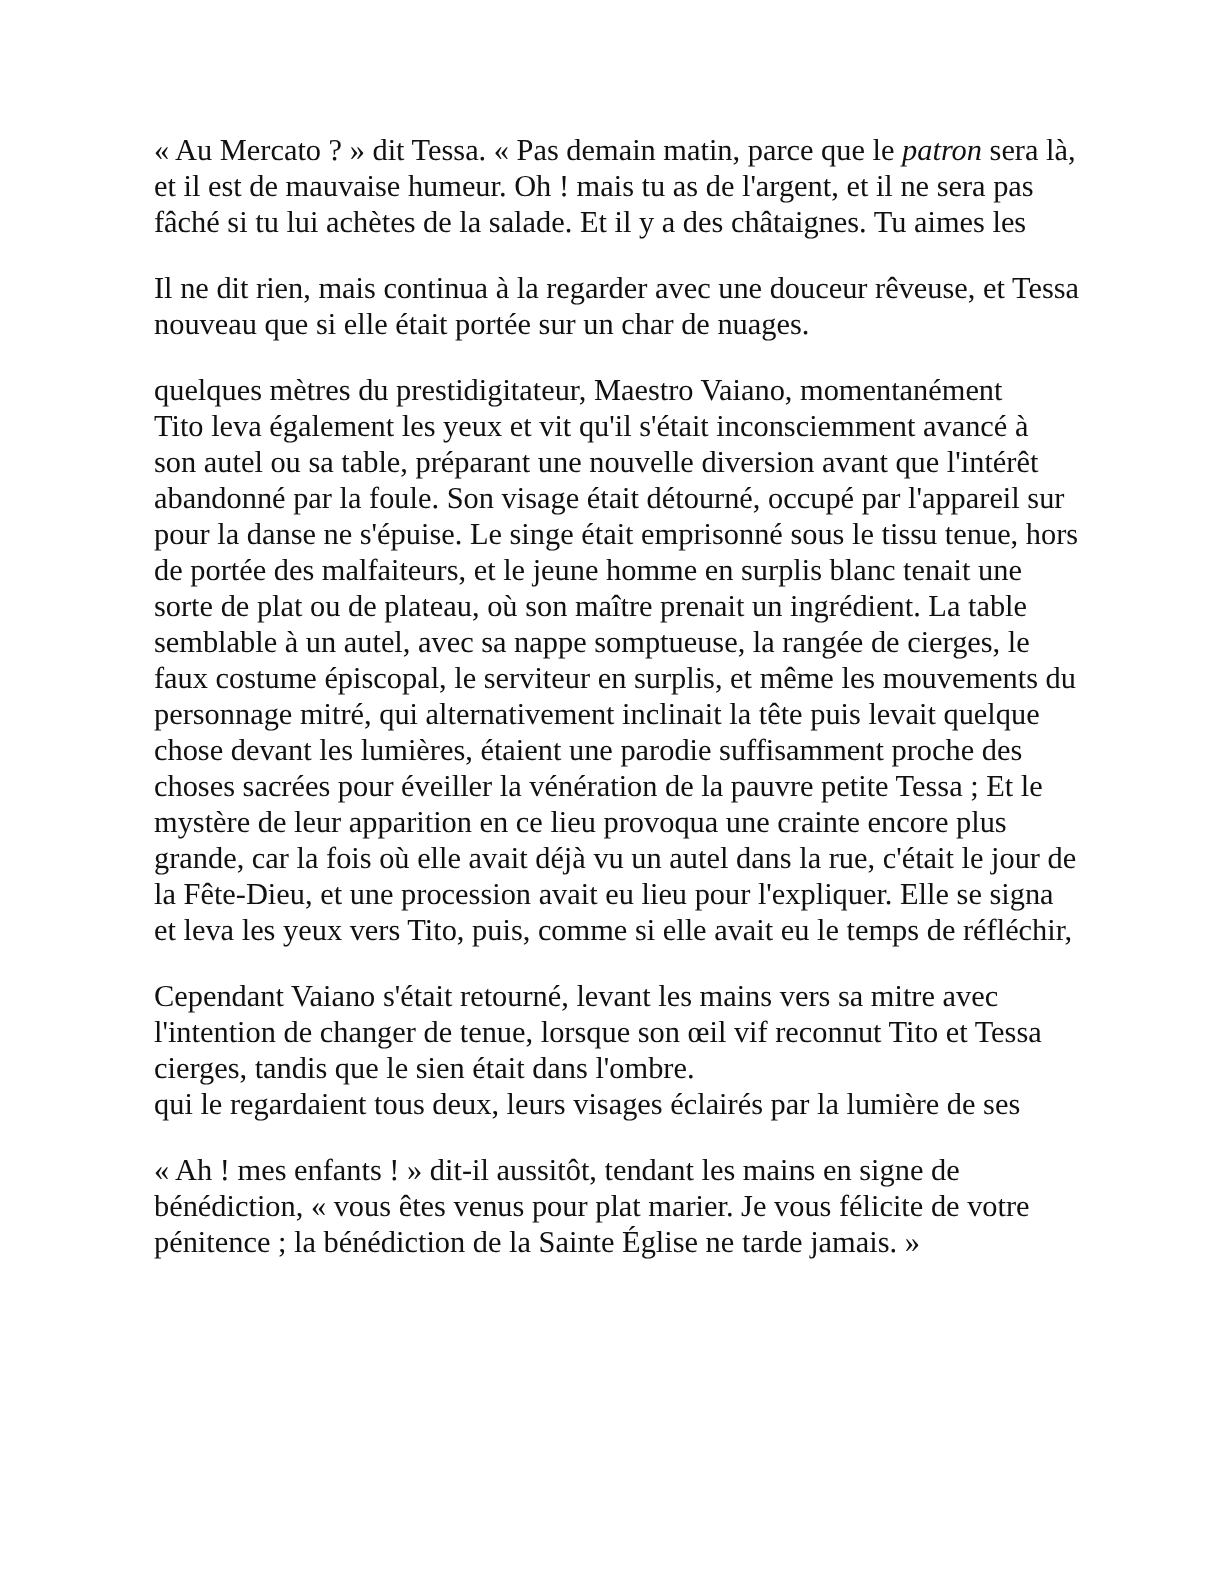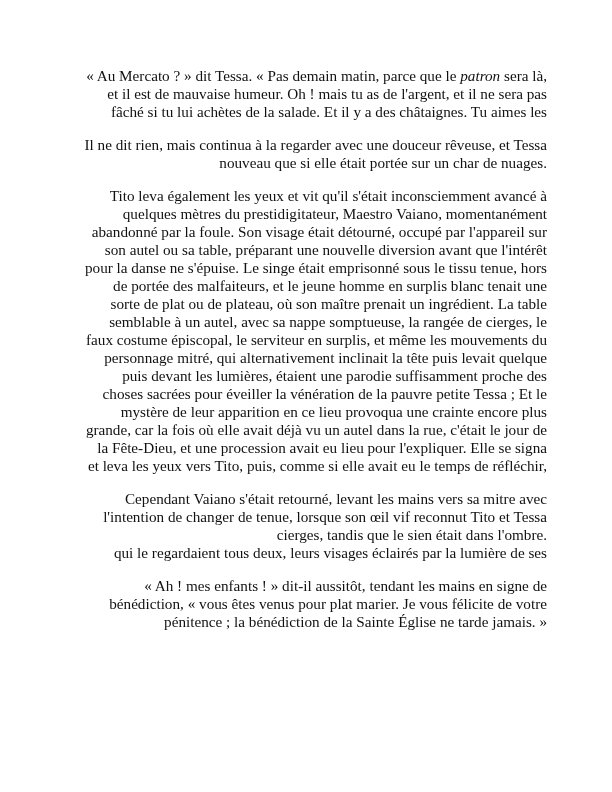--- a/index.html
+++ b/index.html
@@ -15,21 +15,20 @@
     }
     .page {
       position: absolute;
       left: 77px;
       top: 67px;
       width: 470px;
       font-family: "Liberation Serif", serif;
       font-size: 15.2px;
       line-height: 18px;
       color: #111111;
-      text-align: right;
     }
     .para {
       margin: 0 0 15px 0;
       white-space: normal;
     }
     .line {
       display: block;
       white-space: nowrap;
     }
     em { font-style: italic; }
@@ -45,31 +44,31 @@
     <span class="line">fâché si tu lui achètes de la salade. Et il y a des châtaignes. Tu aimes les</span>
   </p>
 
   <p class="para">
     <span class="line">Il ne dit rien, mais continua à la regarder avec une douceur rêveuse, et Tessa</span>
     <span class="line">nouveau que si elle était portée sur un char de nuages.</span>
   </p>
 
 
   <p class="para">
+    <span class="line">quelques mètres du prestidigitateur, Maestro Vaiano, momentanément</span>
     <span class="line">Tito leva également les yeux et vit qu'il s'était inconsciemment avancé à</span>
-    <span class="line">quelques mètres du prestidigitateur, Maestro Vaiano, momentanément</span>
+    <span class="line">son autel ou sa table, préparant une nouvelle diversion avant que l'intérêt</span>
     <span class="line">abandonné par la foule. Son visage était détourné, occupé par l'appareil sur</span>
-    <span class="line">son autel ou sa table, préparant une nouvelle diversion avant que l'intérêt</span>
     <span class="line">pour la danse ne s'épuise. Le singe était emprisonné sous le tissu tenue, hors</span>
     <span class="line">de portée des malfaiteurs, et le jeune homme en surplis blanc tenait une</span>
     <span class="line">sorte de plat ou de plateau, où son maître prenait un ingrédient. La table</span>
     <span class="line">semblable à un autel, avec sa nappe somptueuse, la rangée de cierges, le</span>
     <span class="line">faux costume épiscopal, le serviteur en surplis, et même les mouvements du</span>
     <span class="line">personnage mitré, qui alternativement inclinait la tête puis levait quelque</span>
-    <span class="line">puis devant les lumières, étaient une parodie suffisamment proche des</span>
+    <span class="line">chose devant les lumières, étaient une parodie suffisamment proche des</span>
     <span class="line">choses sacrées pour éveiller la vénération de la pauvre petite Tessa ; Et le</span>
     <span class="line">mystère de leur apparition en ce lieu provoqua une crainte encore plus</span>
     <span class="line">grande, car la fois où elle avait déjà vu un autel dans la rue, c'était le jour de</span>
     <span class="line">la Fête-Dieu, et une procession avait eu lieu pour l'expliquer. Elle se signa</span>
     <span class="line">et leva les yeux vers Tito, puis, comme si elle avait eu le temps de réfléchir,</span>
   </p>
 
   <p class="para">
     <span class="line">Cependant Vaiano s'était retourné, levant les mains vers sa mitre avec</span>
     <span class="line">l'intention de changer de tenue, lorsque son œil vif reconnut Tito et Tessa</span>

